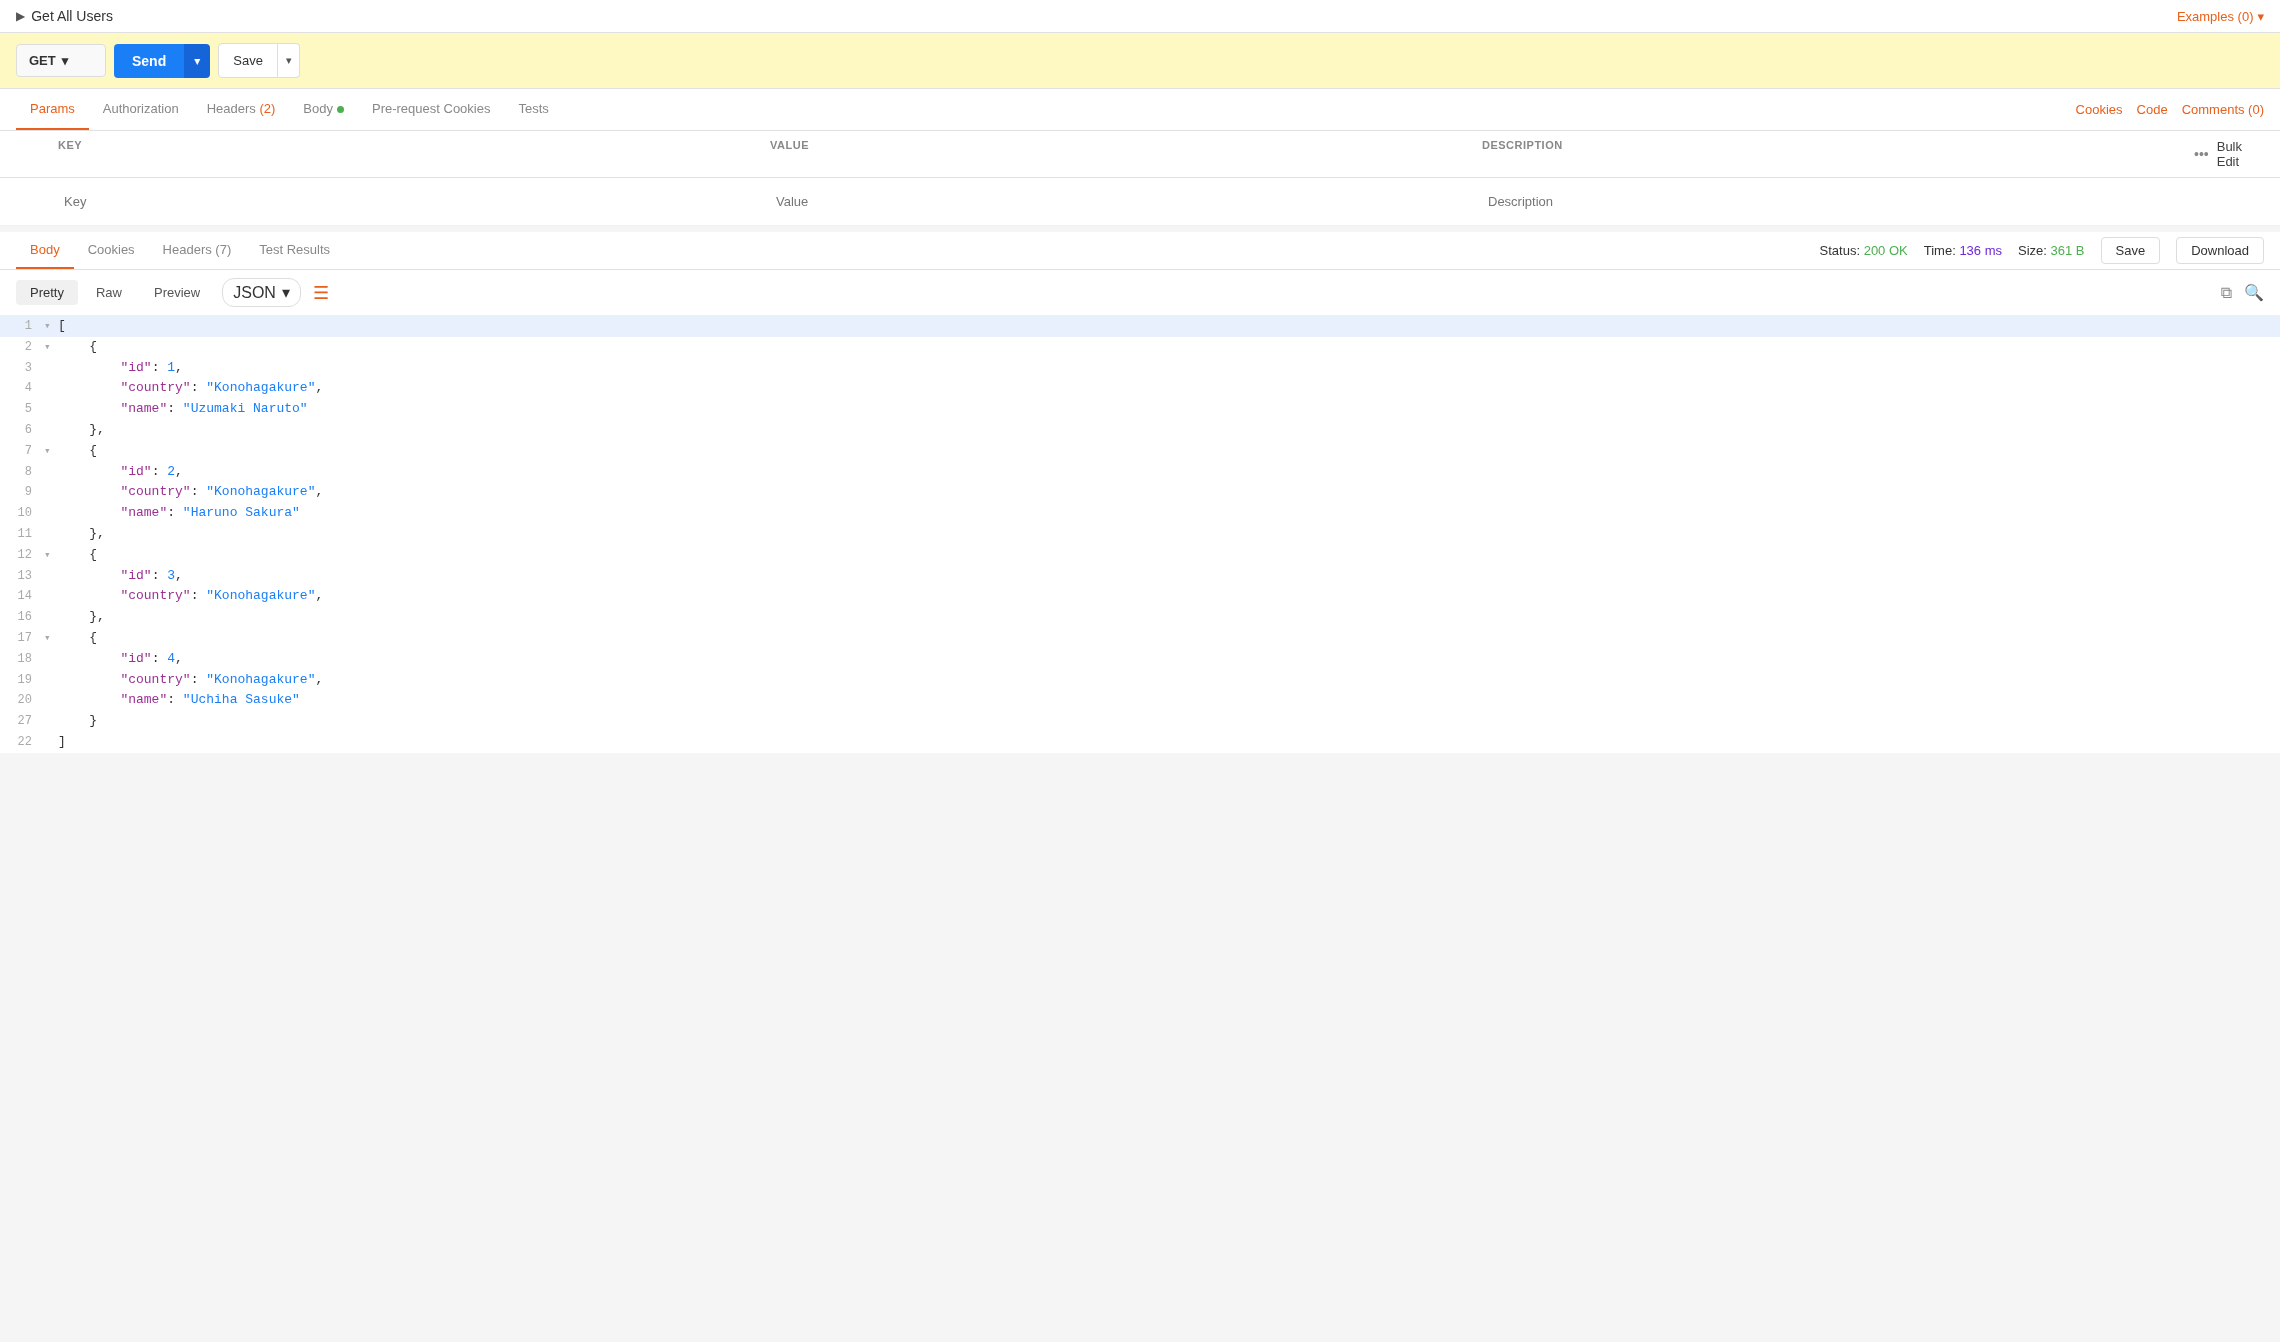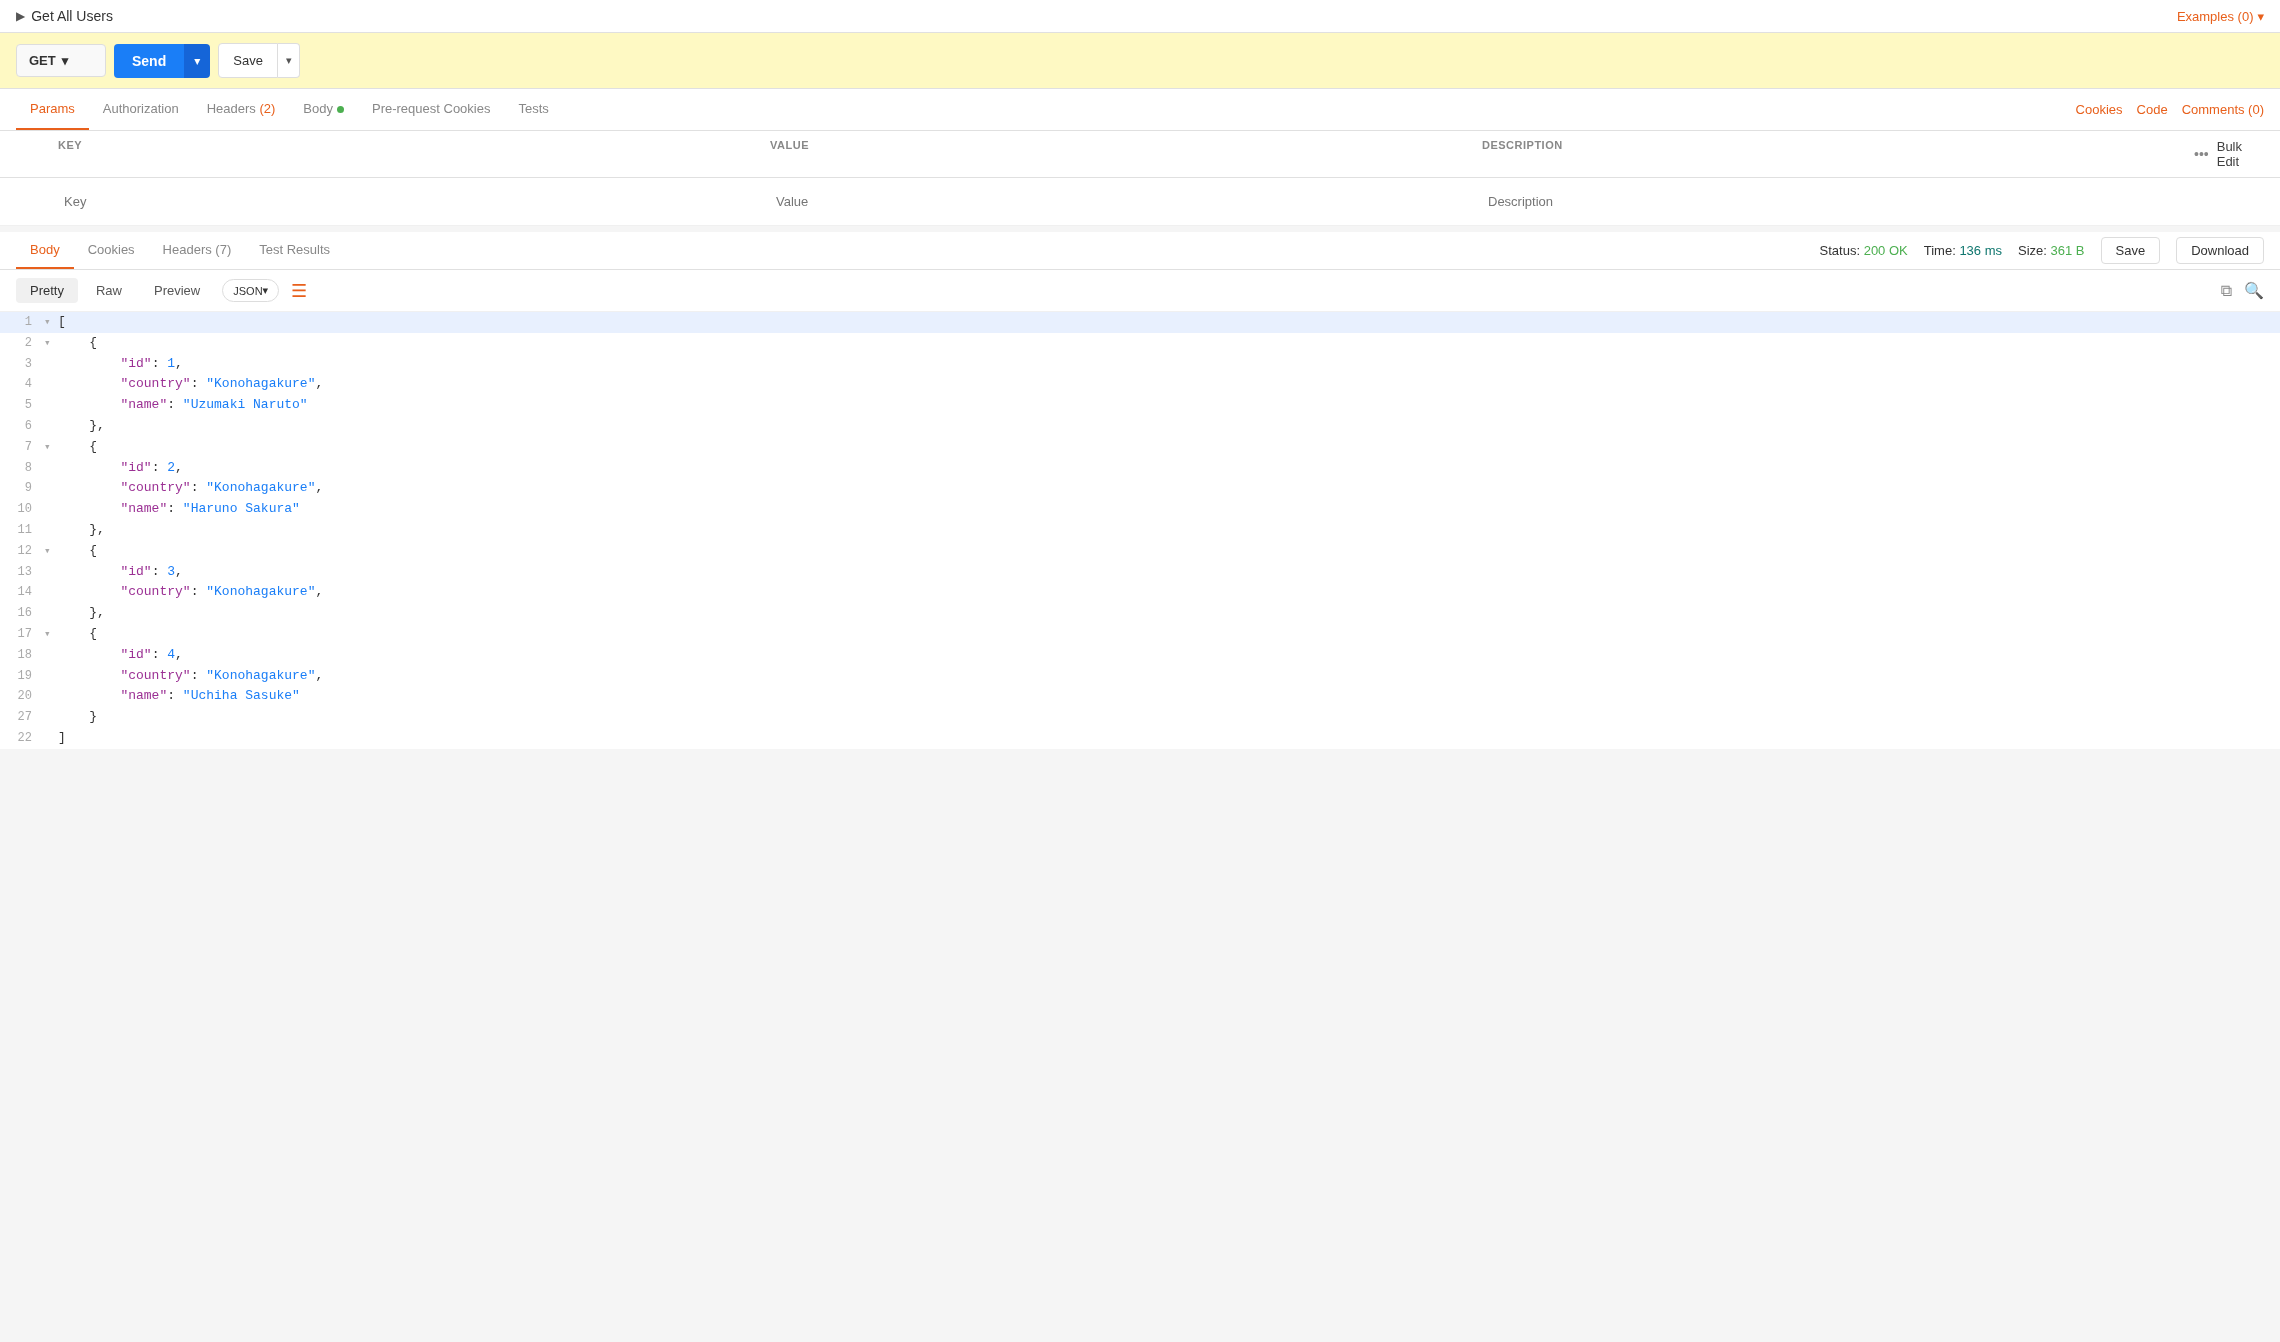--- a/index.html
+++ b/index.html
@@ -267,21 +267,21 @@
       font-weight: 500;
     }
     .response-meta {
       margin-left: auto;
       display: flex;
       align-items: center;
       gap: 16px;
       font-size: 13px;
     }
     .status-ok { color: #4caf50; font-weight: 500; }
-    .time-val { color: #0f766e; font-weight: 500; }
+    .time-val { color: #6d28d9; font-weight: 500; }
     .size-val { color: #4caf50; font-weight: 500; }
     .resp-save-btn {
       border: 1px solid #ddd;
       border-radius: 4px;
       padding: 5px 14px;
       background: #fff;
       font-size: 13px;
       cursor: pointer;
       color: #333;
     }
@@ -317,24 +317,25 @@
       background: #f0f0f0;
       color: #333;
       font-weight: 500;
     }
     .fmt-select {
       display: flex;
       align-items: center;
       border: 1px solid #ddd;
       border-radius: 12px;
       padding: 4px 10px;
-      font-size: 11px;
-      cursor: pointer;
-      background: #fff;
-      color: #333;
+      font-size: 16px;
+      cursor: pointer;
+      background: #fff;
+      color: #333;
+      gap: 6px;
       margin-left: 4px;
     }
     .wrap-icon {
       margin-left: 8px;
       color: #e8601c;
       font-size: 18px;
       cursor: pointer;
     }
     .copy-icon {
       margin-left: auto;

